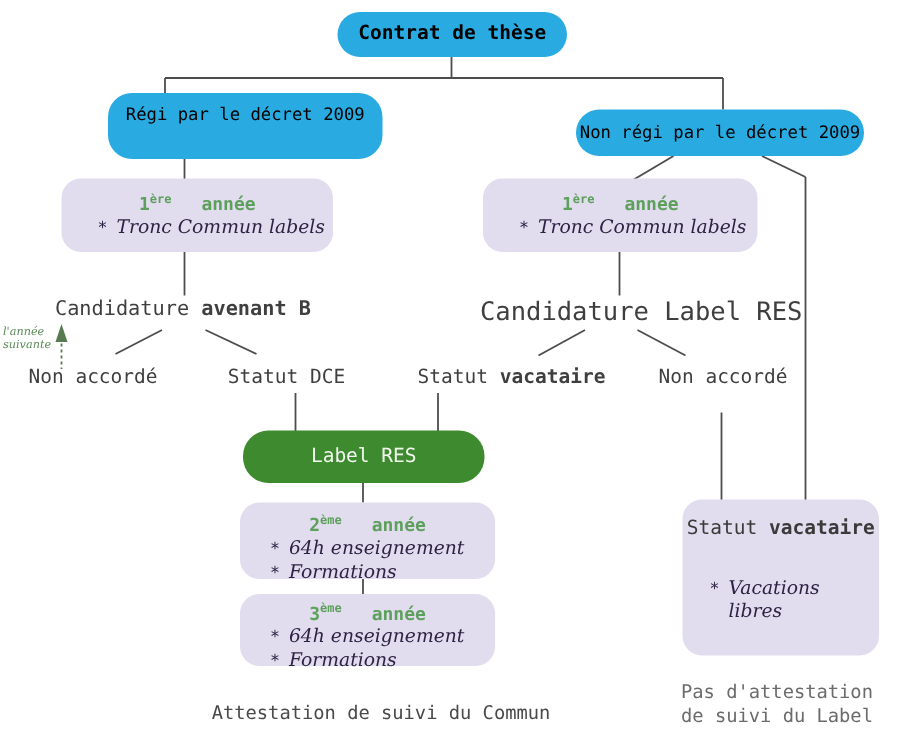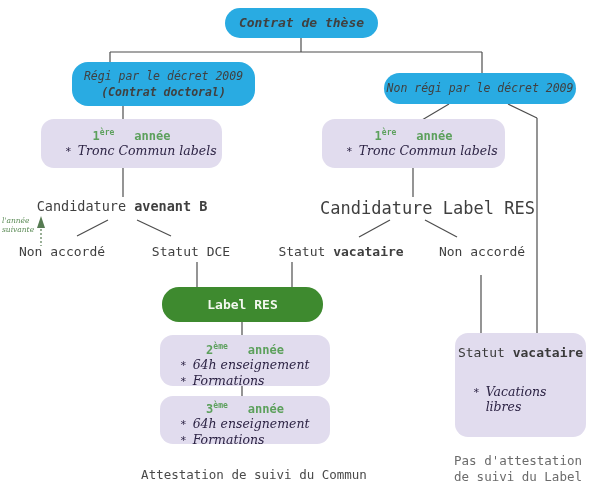--- a/index.html
+++ b/index.html
@@ -2,23 +2,23 @@
 <html><head>
 <meta charset="utf-8">
 <style>
   html,body { margin:0; padding:0; background:#ffffff; }
   .canvas {
     position:relative; width:600px; height:490px; background:#ffffff;
     font-family:"DejaVu Sans Mono", monospace; overflow:hidden;
   }
   svg.lines { position:absolute; left:0; top:0; width:600px; height:490px; }
   .node { position:absolute; box-sizing:border-box; text-align:center; }
-  .cyan  { background:#29abe2; color:#404040; border-radius:16px;font-style:italic; }
+  .cyan  { background:#29abe2; color:#000000; border-radius:16px; }
   .lav   { background:#e1dcee; border-radius:13px; color:#35295a; }
-  .greenbox { background:#3e8a2f; color:#f3f8ef; border-radius:17px; font-weight:bold; }
+  .greenbox { background:#3e8a2f; color:#f3f8ef; border-radius:17px; font-weight:normal; }
   .lbl { position:absolute; color:#3f3f3f; font-size:13px; text-align:center; white-space:nowrap; }
   .gray { color:#6b6b6b; }
   .b { font-weight:bold; }
   .year-title { color:#5ca05c; font-size:12px; font-weight:bold; line-height:14px; }
   .year-title sup { font-size:8px; }
   .item-row {
     display:flex; align-items:baseline; text-align:left;
     font-family:"DejaVu Serif", serif; font-style:italic;
     font-size:12.5px; color:#2c2344; line-height:15px;
   }
@@ -68,21 +68,20 @@
       <polygon points="41,216 37,228 45,228" fill="#567b52"></polygon>
     </g>
   </svg>
 
   <div class="node cyan" style="left:225px; top:8px; width:153px; height:30px; line-height:30px; font-size:13px; font-weight:bold;">
     <span>Contrat de thèse</span>
   </div>
 
   <div class="node cyan" style="left:33px; top:62px; width:183px; height:44px; padding-top:6px; font-size:11.5px; line-height:16px;margin-left:39px;">
     <div>Régi par le décret 2009</div>
-    <div class="b">(Contrat doctoral)</div>
   </div>
 
   <div class="node cyan" style="left:384px; top:73px; width:192px; height:31px; line-height:31px; font-size:11.5px;text-align:center;">
     <span>Non régi par le décret 2009</span>
   </div>
 
   <div class="node lav" style="left:41px; top:119px; width:181px; height:49px; padding-top:7px;">
     <div class="year-title"><span>1</span><sup>ère</sup><span class="word-gap">année</span></div>
     <div class="item-row" style="padding-left:24px;">
       <span class="bullet">*</span>

